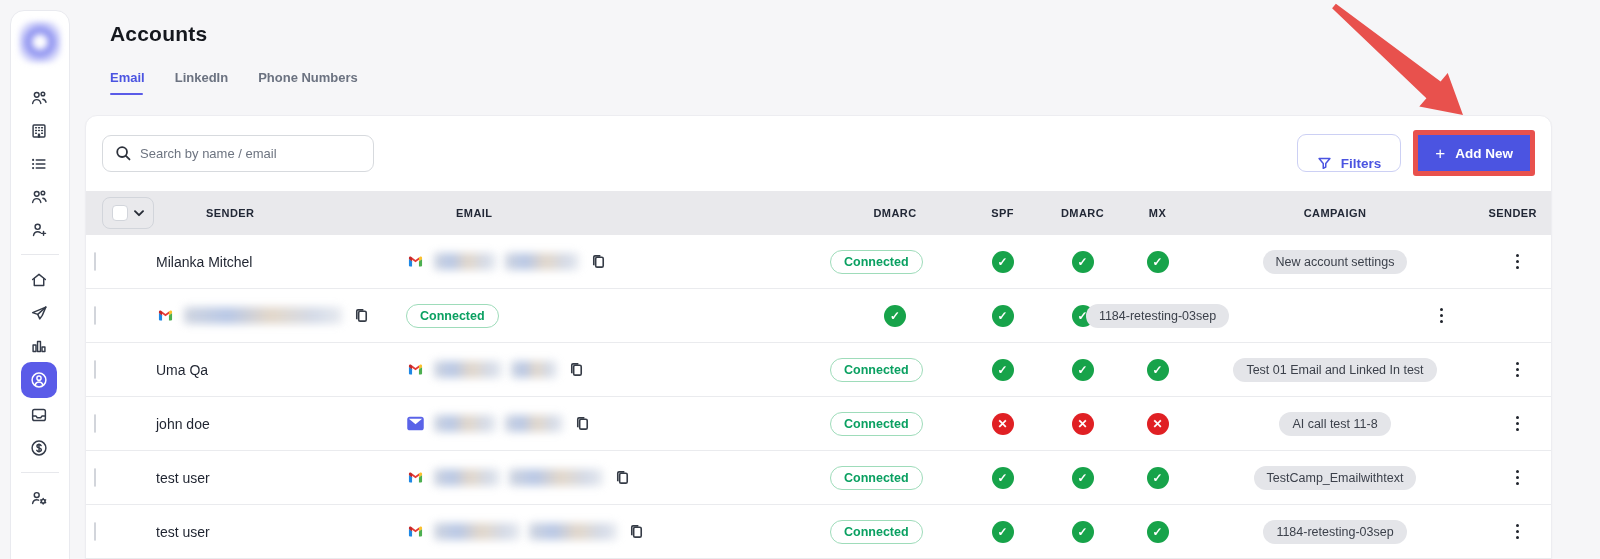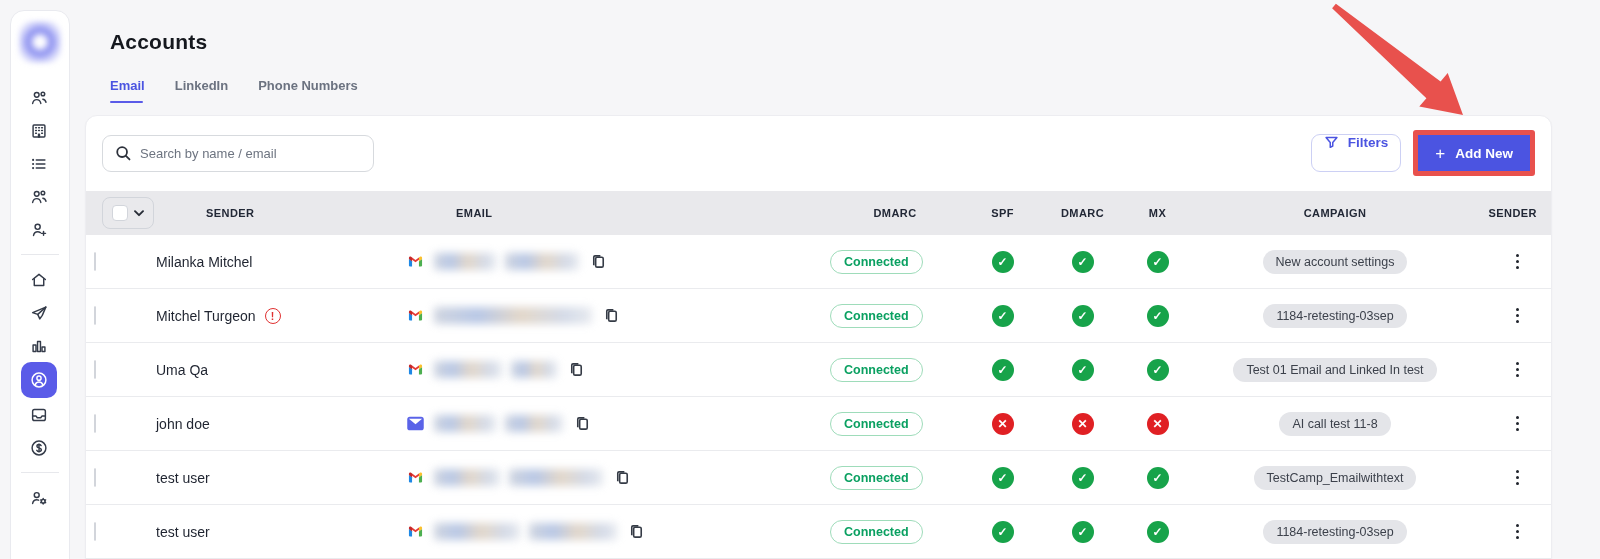--- a/index.html
+++ b/index.html
@@ -27,21 +27,21 @@
     width:36px; height:33px; display:flex; align-items:center; justify-content:center;
     border-radius:10px; cursor:pointer; margin:0 0 0 0;
   }
   .nav-item + .nav-item { margin-top:0; }
   .nav-item svg { width:20px; height:20px; stroke:#343b49; stroke-width:1.6;
     fill:none; stroke-linecap:round; stroke-linejoin:round; }
   .nav-item.active { background:#5a5be8; height:36px; }
   .nav-item.active svg { stroke:#fff; }
   .nav-divider { width:38px; height:1px; background:#e7e8ec; margin:8px 0; }
   
-  .main-header { position:absolute; left:85px; top:8px; right:0; }
+  .main-header { position:absolute; left:85px; top:0; right:0; }
   .page-title { font-size:21px; font-weight:700; color:#15181e; margin:22px 0 0 25px; letter-spacing:.2px; }
   .tabs { display:flex; gap:30px; margin:24px 0 0 25px; }
   .tab { font-size:13px; font-weight:600; color:#6b7280; cursor:pointer; padding-bottom:10px; position:relative; }
   .tab.active { color:#4b54e1; }
   .tab.active::after { content:""; position:absolute; left:0; right:2px; bottom:0; height:2.5px; background:#5a5be8; border-radius:2px; }
   
   .card {
     position:absolute; left:85px; top:115px; width:1467px; height:460px;
     background:#fff; border:1px solid #ededf1; border-radius:12px 12px 0 0;
     box-shadow:0 1px 2px rgba(16,24,40,.04);
@@ -49,22 +49,22 @@
   .toolbar { display:flex; align-items:center; justify-content:space-between; padding:14px 16px 15px 16px; }
   .search-box {
     width:272px; height:37px; border:1px solid #d7dade; border-radius:9px;
     display:flex; align-items:center; gap:9px; padding:0 12px; background:#fff;
   }
   .search-box svg { width:16px; height:16px; stroke:#2c313b; stroke-width:2; fill:none; stroke-linecap:round; flex:none; }
   .search-box input { border:none; outline:none; font-size:13px; width:100%; font-family:"Liberation Sans",sans-serif; color:#313845; }
   .search-box input::placeholder { color:#6d7480; }
   .toolbar-right { display:flex; align-items:center; }
   .btn-filters {
-    height:38px; padding:0 12px; background:#fff; border:1px solid #ccd0f4; border-radius:9px;
-    color:#4b54e1; font-size:13.5px; font-weight:700; display:flex; align-items:flex-start; gap:9px; cursor:pointer;
+    height:38px; padding:0 19px; background:#fff; border:1px solid #ccd0f4; border-radius:9px;
+    color:#4b54e1; font-size:13.5px; font-weight:700; display:flex; align-items:flex-end; gap:9px; cursor:pointer;
     font-family:"Liberation Sans",sans-serif;
   }
   .btn-filters svg { width:15px; height:15px; stroke:#4b54e1; stroke-width:1.8; fill:none; stroke-linejoin:round; }
   .add-highlight { border:5px solid #e8514d; border-radius:3px; margin-left:12px; }
   .btn-add {
     height:36px; padding:0 17px; background:#4b54e1; border:none; color:#fff;
     font-size:13.5px; font-weight:700; display:flex; align-items:center; gap:10px; cursor:pointer;
     font-family:"Liberation Sans",sans-serif;
   }
   .btn-add .plus { font-size:17px; font-weight:400; line-height:1; }
@@ -311,24 +311,20 @@
     <div class="cell-options">
       <span class="kebab">
             <i></i>
             <i></i>
             <i></i>
           </span>
     </div>
   </div>
       <div class="grid row">
     <div class="cell-check"><span class="checkbox"></span></div>
-    <div class="cell-sender">
-      <span>Mitchel Turgeon</span>
-      <span class="alert-ic" style="display: flex;">!</span>
-    </div>
     <div class="cell-email">
       <span class="prov">
         <svg viewBox="0 0 48 48">
           <path fill="#4caf50" d="M45 16.2l-5 2.75-5 4.75V40h7c1.657 0 3-1.343 3-3V16.2z"></path>
           <path fill="#1e88e5" d="M3 16.2l3.614 1.71L13 23.7V40H6c-1.657 0-3-1.343-3-3V16.2z"></path>
           <path fill="#e53935" d="M35 11.2l-11 8.25-11-8.25-1 .5v5.8l12 9 12-9v-5.8z"></path>
           <path fill="#c62828" d="M3 12.298V16.2l10 7.5V11.2L9.876 8.859C8.132 7.551 5.646 7.69 4.065 9.271 3.383 9.953 3 10.877 3 11.841v.457z"></path>
           <path fill="#fbc02d" d="M45 12.298V16.2l-10 7.5V11.2l3.124-2.341c1.744-1.308 4.23-1.169 5.811.412.682.682 1.065 1.606 1.065 2.57v.457z"></path>
         </svg>
       </span>

